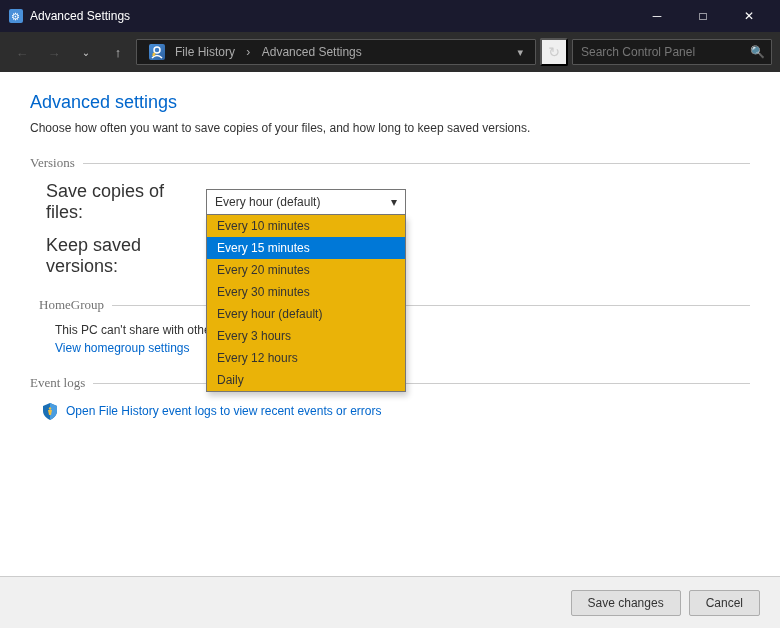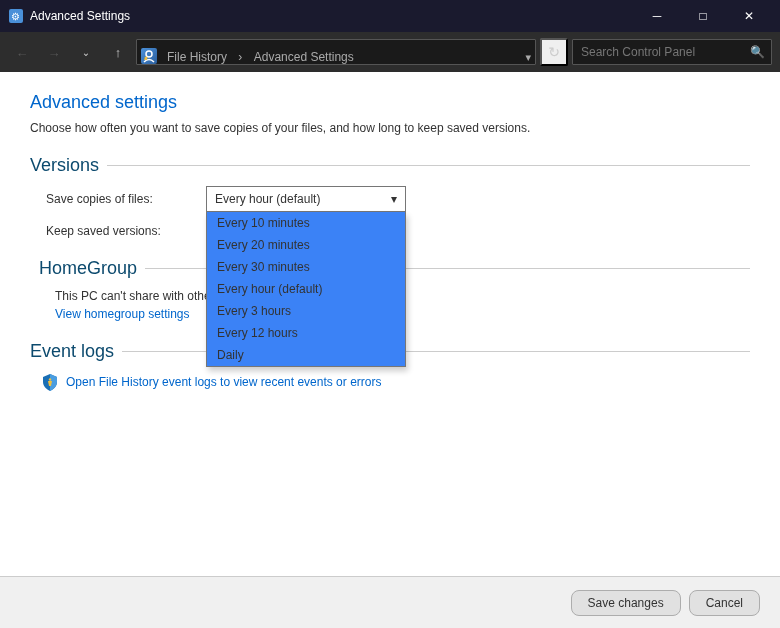--- a/index.html
+++ b/index.html
@@ -74,22 +74,22 @@
       border: none;
     }
     .nav-btn.disabled { color: #555; cursor: default; }
 
     .address-field {
       flex: 1;
       height: 26px;
       background: #1a1a1a;
       border: 1px solid #555;
       display: flex;
-      align-items: flex-end;
-      padding: 0 4px;
+      align-items: center;
+      padding: 0 12px;
       color: white;
       font-size: 12px;
       gap: 6px;
       cursor: pointer;
       border-radius: 1px;
     }
     .address-icon {
       width: 16px;
       height: 16px;
       background: linear-gradient(135deg, #4a90d9, #2c5f9e);
@@ -162,46 +162,47 @@
       margin-bottom: 8px;
     }
 
     .page-desc {
       font-size: 12px;
       color: #333;
       margin-bottom: 20px;
     }
 
     .section-title {
-      color: #0c4a6e;
-      font-size: 18px;
+      color: #737373;
+      font-size: 13px;
       margin-bottom: 10px;
       display: flex;
       align-items: center;
       gap: 8px;
+      font-family: Liberation Serif, serif;
     }
     .section-title::after {
       content: '';
       flex: 1;
       height: 1px;
       background: #ccc;
     }
 
     .versions-section {
       margin-bottom: 20px;
     }
 
     .form-row {
       display: flex;
       align-items: center;
       margin-bottom: 12px;
       padding-left: 16px;
     }
     .form-label {
-      font-size: 12px;
+      font-size: 18px;
       color: #333;
       width: 160px;
     }
 
     .dropdown-container {
       position: relative;
       width: 216px;
     }
 
     .dropdown-trigger {
@@ -216,21 +217,21 @@
       font-size: 12px;
       color: #333;
       justify-content: space-between;
     }
 
     .dropdown-open {
       position: absolute;
       top: 26px;
       left: 0;
       width: 200px;
-      background: #3b82f6;
+      background: #eab308;
       border: 1px solid #767676;
       border-top: none;
       z-index: 100;
       box-shadow: 2px 4px 6px rgba(0,0,0,0.2);
     }
 
     .dropdown-item {
       padding: 4px 10px;
       font-size: 12px;
       color: #333;
@@ -292,21 +293,21 @@
       padding: 0 20px;
       gap: 8px;
       border-top: 1px solid #ccc;
     }
     .btn {
       height: 26px;
       padding: 0 16px;
       font-size: 12px;
       cursor: pointer;
       border: 1px solid #adadad;
-      border-radius: 8px;
+      border-radius: 2px;
       background: #e1e1e1;
       color: #333;
     }
     .btn-primary {
       background: #e1e1e1;
     }
   </style>
 </head>
 <body>
 
@@ -368,20 +369,21 @@
       <span class="form-label">Save copies of files:</span>
 
       <div class="dropdown-container">
         <div class="dropdown-trigger">
           <span>Every hour (default)</span>
           <span>▾</span>
         </div>
 
         <div class="dropdown-open">
           <div class="dropdown-item">Every 10 minutes</div>
+          <div class="dropdown-item selected">Every 15 minutes</div>
           <div class="dropdown-item">Every 20 minutes</div>
           <div class="dropdown-item">Every 30 minutes</div>
           <div class="dropdown-item">Every hour (default)</div>
           <div class="dropdown-item">Every 3 hours</div>
           <div class="dropdown-item">Every 12 hours</div>
           <div class="dropdown-item">Daily</div>
         </div>
       </div>
     </div>
 

